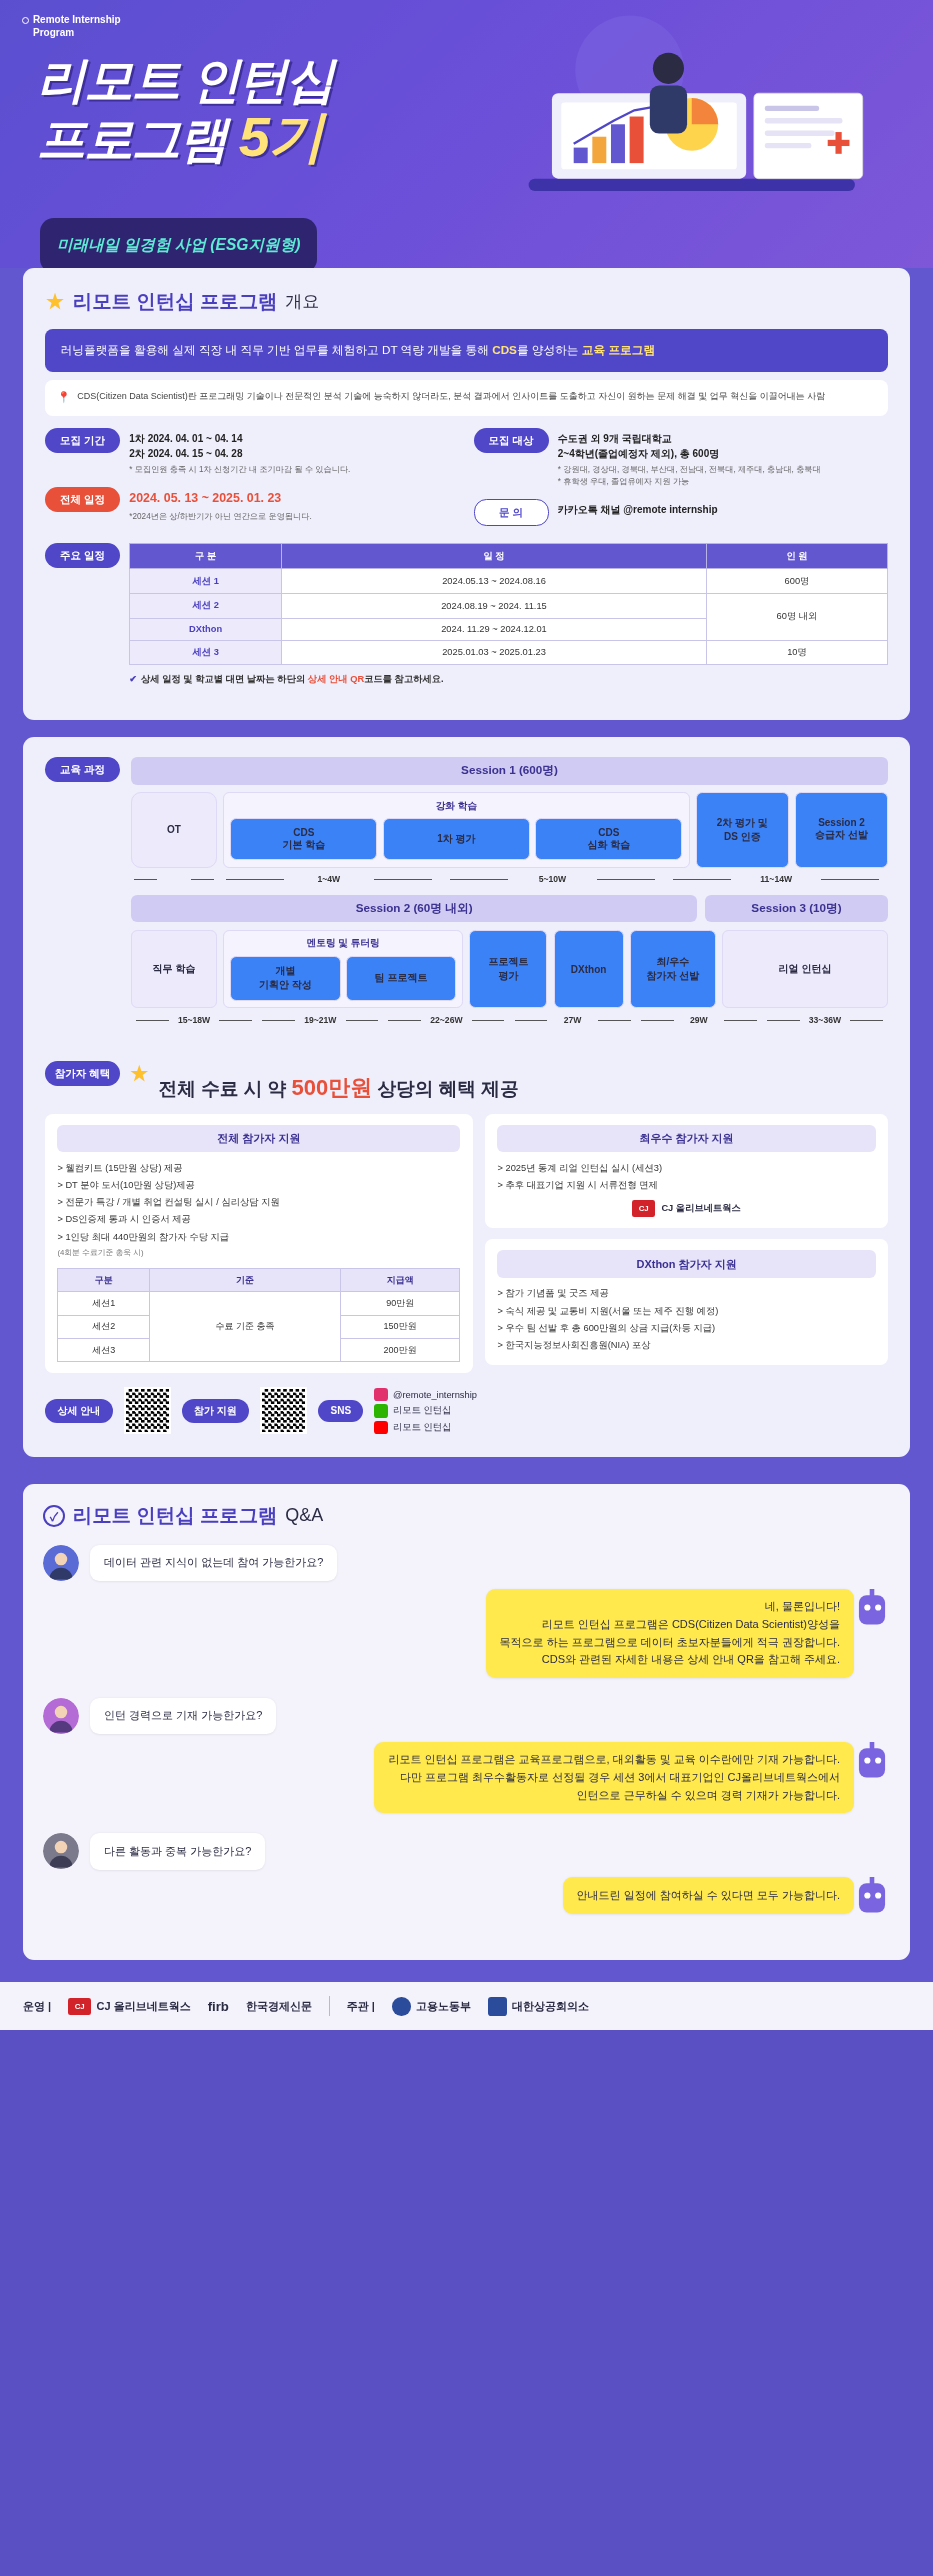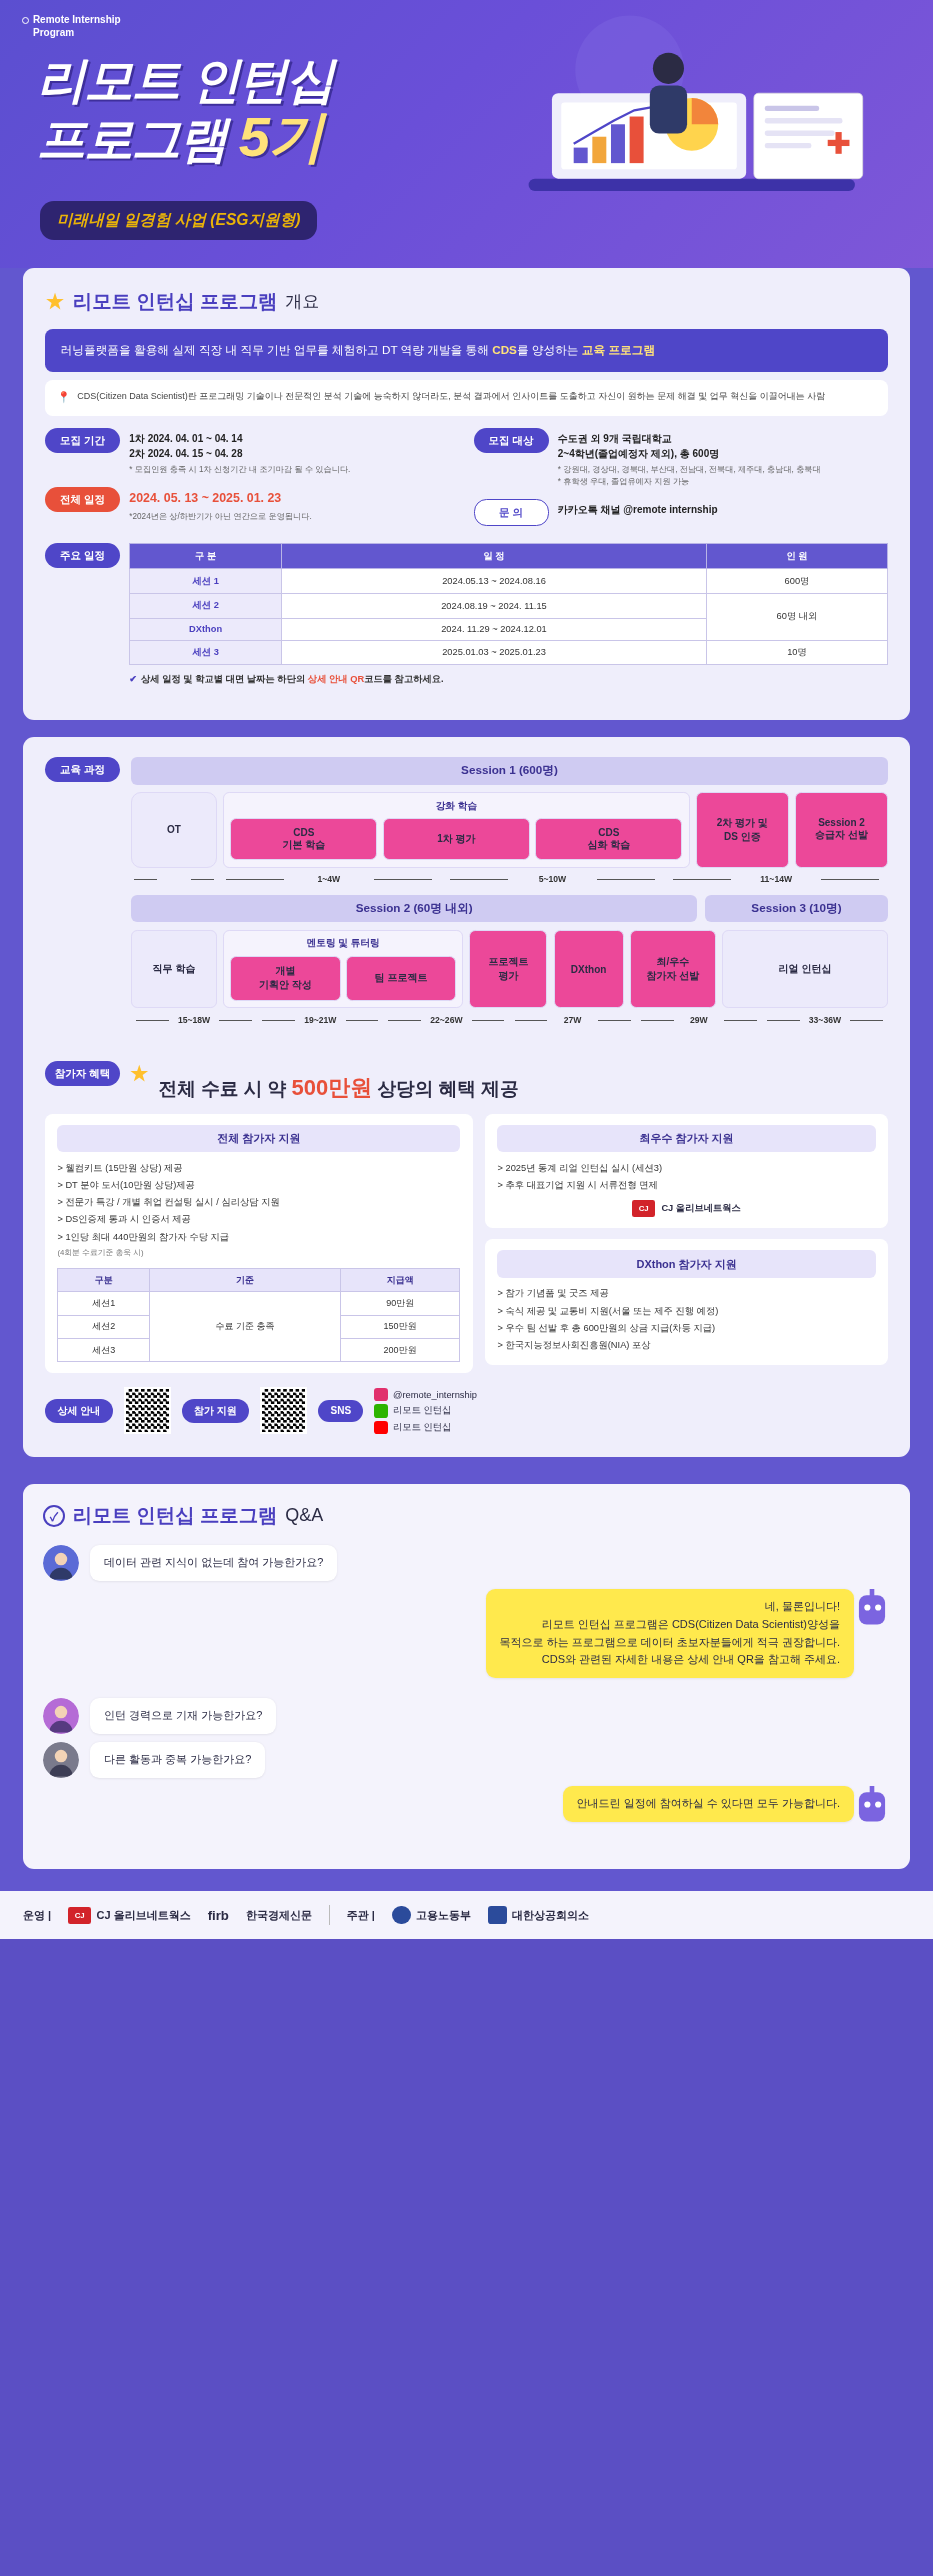--- a/index.html
+++ b/index.html
@@ -25,23 +25,23 @@
   .hero .logo .dot { display:inline-block; width:7px; height:7px; border:1.6px solid #fff; border-radius:50%; margin-right:3.9px; vertical-align:middle;}
   .hero h1 {
     position:absolute; left:37px; top:54px; margin:0;
     font-size:49px; font-weight:bold; letter-spacing:-1.6px;
     color:#fff; line-height:1.08;
     text-shadow: 2.3px 2.3px 0 #3e2f9c;
     font-style:italic;
   }
   .hero h1 .big { font-size:56px; color:#ffe27a; }
   .hero .tag {
-    position:absolute; left:40px; top:201px;
-    background:#2e2470; color:#eab308; font-size:15.6px; font-weight:bold;
-    padding:9px 17px; border-radius:14px; font-style:italic;
+    position:absolute; left:40px; top:218px;
+    background:#2e2470; color:#5eead4; font-size:15.6px; font-weight:bold;
+    padding:17px 17px; border-radius:14px; font-style:italic;
   }
   .hero .illus { position:absolute; right:0; top:0; width:498px; height:268px; }
 
   
   .section-card {
     margin:0 23px; background:#efeefb; border-radius:11px; padding:20px 22px 23px;
   }
   .sec-title { display:flex; align-items:center; gap:7.8px; margin-bottom:14px;}
   .sec-title .star { color:#ffc02d; font-size:20px;}
   .sec-title .t1 { font-size:19.4px; font-weight:bold; color:#4a3fbf; }
@@ -81,21 +81,21 @@
   .check-note .em { color:#e8503a; }
 
   
   .curri { margin-top:17px; }
   .sess-bar {
     background:#cfcbf2; color:#3b3191; text-align:center; font-weight:bold; font-size:11.7px;
     border-radius:6.2px; padding:6.2px; margin-bottom:7.8px;
   }
   .flowrow { display:flex; gap:6.2px; align-items:stretch; }
   .fbox {
-    background:#ec4899; border-radius:6.2px; border:0.8px solid #ded9f6;
+    background:#3b82f6; border-radius:6.2px; border:0.8px solid #ded9f6;
     display:flex; align-items:center; justify-content:center; text-align:center;
     font-size:10px; font-weight:bold; color:#2b2b44; padding:7.8px 4.7px;
   }
   .fbox.light { background:#eceafb; }
   .fgroup { background:#f5f3fd; border:0.8px solid #ded9f6; border-radius:6.2px; padding:6.2px; }
   .fgroup .ghead { text-align:center; font-size:9.7px; font-weight:bold; color:#3b3191; margin-bottom:5.4px;}
   .fgroup .ginner { display:flex; gap:5.4px;}
   .arrows { display:flex; margin-top:6.2px; font-size:8.6px; color:#333; font-weight:bold;}
   .arrows span { flex:1; text-align:center; position:relative;}
   .arrows span:before, .arrows span:after{
@@ -473,20 +473,31 @@
     </div>
 
     <div class="qrow">
       <svg class="avatar" viewBox="0 0 46 46">
           <circle cx="23" cy="23" r="23" fill="#b56bd6"></circle>
           <circle cx="23" cy="18" r="8" fill="#f3d3b6"></circle>
           <path d="M8 44a15 15 0 0 1 30 0z" fill="#563a80"></path>
         </svg>
       <div class="bubble">인턴 경력으로 기재 가능한가요?</div>
     </div>
+    <div class="arow">
+      <div class="bubble ans" style="white-space:pre-line;">리모트 인턴십 프로그램은 교육프로그램으로, 대외활동 및 교육 이수란에만 기재 가능합니다.
+다만 프로그램 최우수활동자로 선정될 경우 세션 3에서 대표기업인 CJ올리브네트웍스에서
+인턴으로 근무하실 수 있으며 경력 기재가 가능합니다.</div>
+      <svg class="bot" viewBox="0 0 46 52">
+          <rect x="6" y="8" width="34" height="38" rx="10" fill="#7b64e0"></rect>
+          <circle cx="17" cy="24" r="4" fill="#fff"></circle>
+          <circle cx="31" cy="24" r="4" fill="#fff"></circle>
+          <rect x="20" y="0" width="6" height="10" fill="#7b64e0"></rect>
+        </svg>
+    </div>
 
     <div class="qrow">
       <svg class="avatar" viewBox="0 0 46 46">
           <circle cx="23" cy="23" r="23" fill="#7a7a8c"></circle>
           <circle cx="23" cy="18" r="8" fill="#f3d3b6"></circle>
           <path d="M8 44a15 15 0 0 1 30 0z" fill="#3d3d55"></path>
         </svg>
       <div class="bubble">다른 활동과 중복 가능한가요?</div>
     </div>
     <div class="arow">

